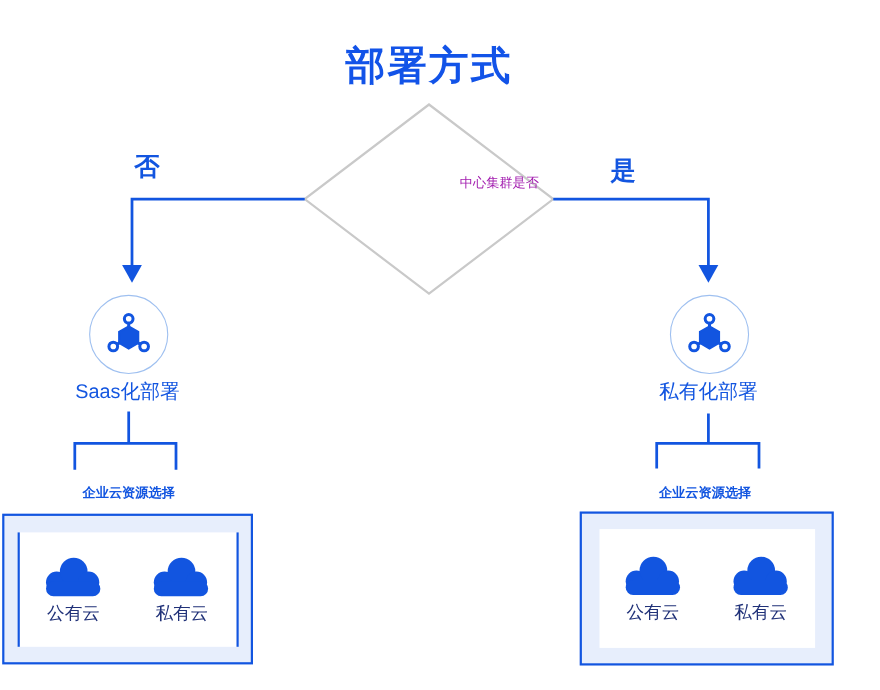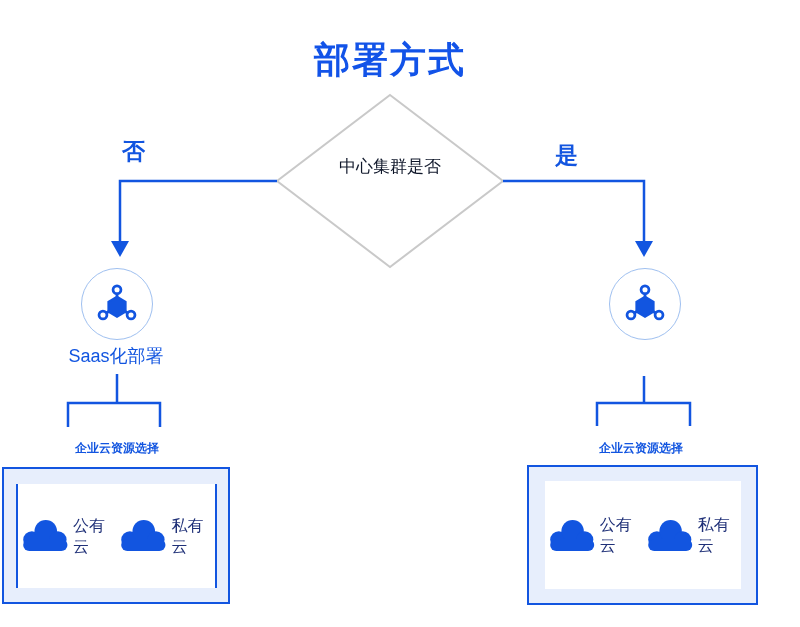--- a/index.html
+++ b/index.html
@@ -7,22 +7,22 @@
     position:relative; width:800px; height:627px; background:#ffffff;
     font-family:"Liberation Sans", sans-serif; overflow:hidden;
   }
   .abs { position:absolute; }
   .page-title {
     left:0; top:36px; width:780px; text-align:center;
     font-size:36px; font-weight:bold; color:#1253e8; letter-spacing:2px;
   }
   svg.connectors { left:0; top:0; width:800px; height:627px; }
   .decision-text {
-    left:290px; top:153px; width:200px; text-align:center;
-    font-size:17px; line-height:27px; font-weight:500; color:#0f172a;
+    left:290px; top:153px; width:200px; text-align:right;
+    font-size:12px; line-height:27px; font-weight:500; color:#a21caf;
   }
   .edge-label { font-size:23px; font-weight:bold; color:#1255e0; }
   .edge-label.no  { left:122px; top:136px; }
   .edge-label.yes { left:555px; top:140px; }
   .node-circle {
     width:70px; height:70px; border-radius:50%;
     border:1px solid #9fc0f0; background:#ffffff;
     display:flex; align-items:center; justify-content:center;
   }
   .node-circle.no  { left:81px;  top:268px; }
@@ -42,21 +42,21 @@
     display:flex; align-items:center; justify-content:center;
   }
   .resource-box.no  { left:2px;   top:467px; width:228px; height:137px; }
   .resource-box.yes { left:527px; top:465px; width:231px; height:140px; }
   .panel {
     background:#ffffff; display:flex; align-items:center; justify-content:space-around;
     box-sizing:border-box;
   }
   .resource-box.no  .panel { width:201px; height:104px; border-left:2px solid #1255e0; border-right:2px solid #1255e0; }
   .resource-box.yes .panel { width:196px; height:108px; }
-  .cloud-option { display:flex; flex-direction:row; align-items:center; }
+  .cloud-option { display:flex; flex-direction:column; align-items:center; }
   .cloud-option svg { width:62px; height:43px; display:block; }
   .cloud-label { margin-top:2px; font-size:16px; font-weight:500; color:#203178; }
 </style>
 </head>
 <body>
 
 <div class="canvas">
 
   <svg class="abs connectors" viewBox="0 0 800 627" xmlns="http://www.w3.org/2000/svg">
 
@@ -100,20 +100,21 @@
         <path d="M24,27 L24,10 M24,27 L9.5,35.5 M24,27 L38.5,35.5"></path>
         <polygon points="24,16 33.5,21.5 33.5,32.5 24,38 14.5,32.5 14.5,21.5" fill="#1255e0" stroke="#1255e0" stroke-width="2"></polygon>
         <circle cx="24" cy="8.5" r="4.3" fill="#ffffff"></circle>
         <circle cx="8.7" cy="36" r="4.3" fill="#ffffff"></circle>
         <circle cx="39.3" cy="36" r="4.3" fill="#ffffff"></circle>
       </g>
     </svg>
   </div>
 
   <div class="abs node-label no">Saas化部署</div>
+  <div class="abs node-label yes">私有化部署</div>
 
   <div class="abs section-title no">企业云资源选择</div>
   <div class="abs section-title yes">企业云资源选择</div>
 
   <div class="abs resource-box no">
     <div class="panel">
       <div class="cloud-option">
         <svg viewBox="0 0 64 44">
           <g fill="#1255e0">
             <circle cx="16" cy="27" r="10"></circle>

